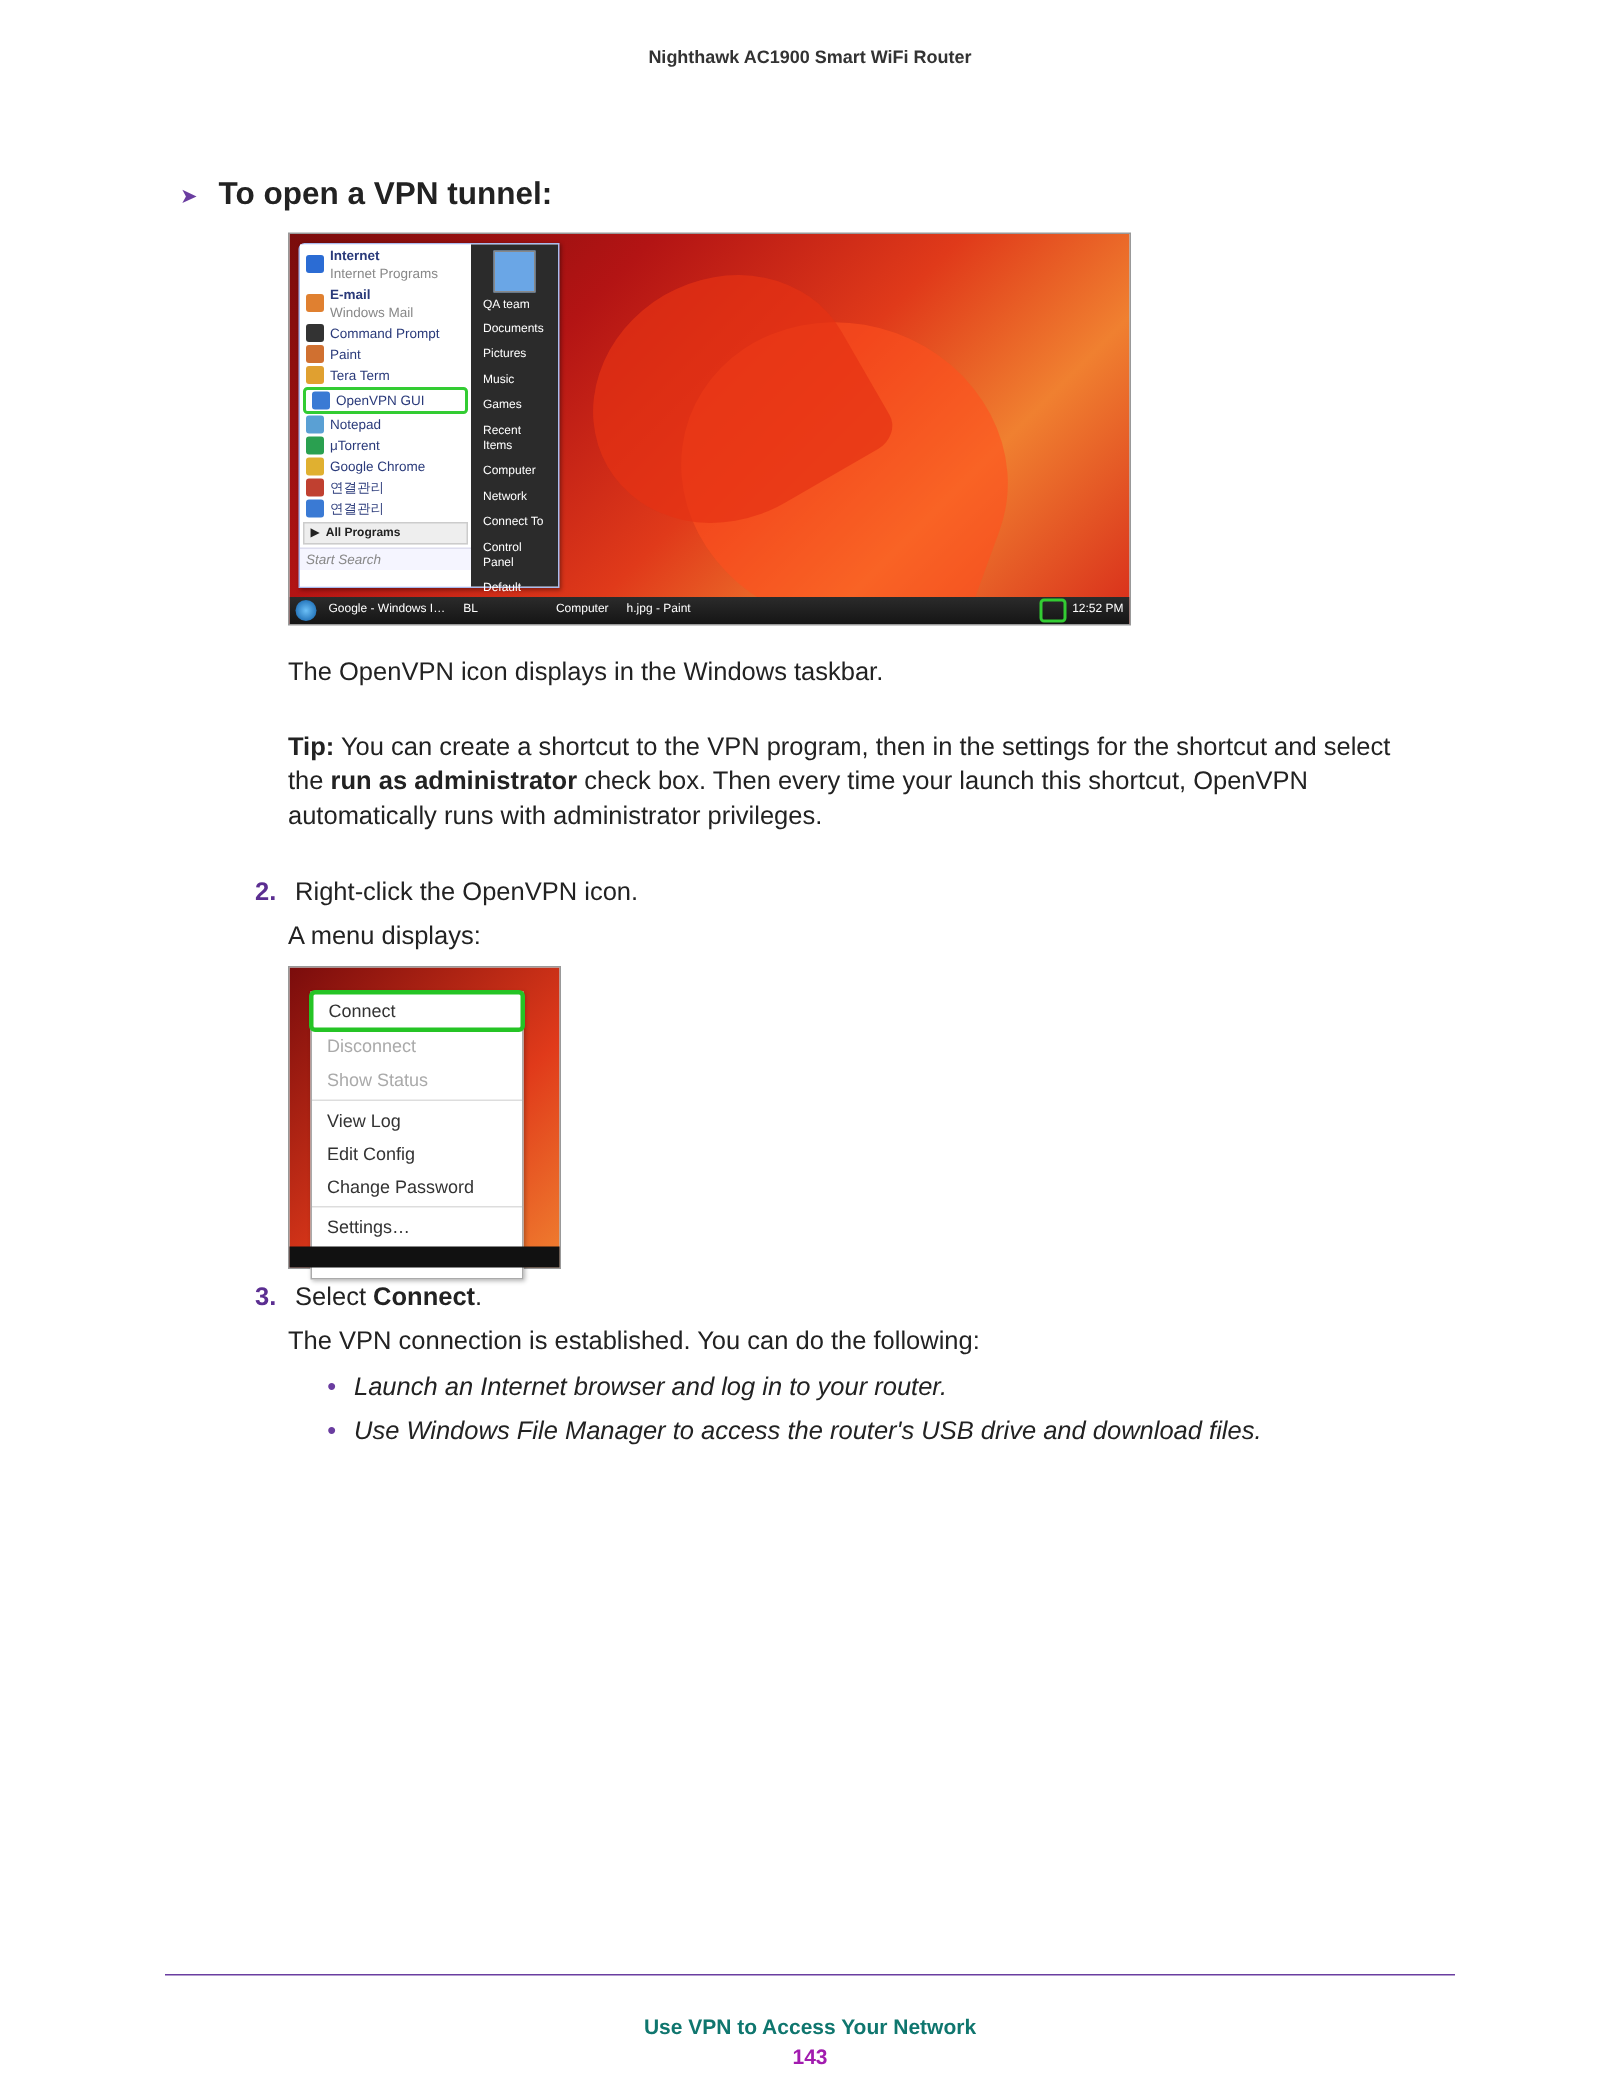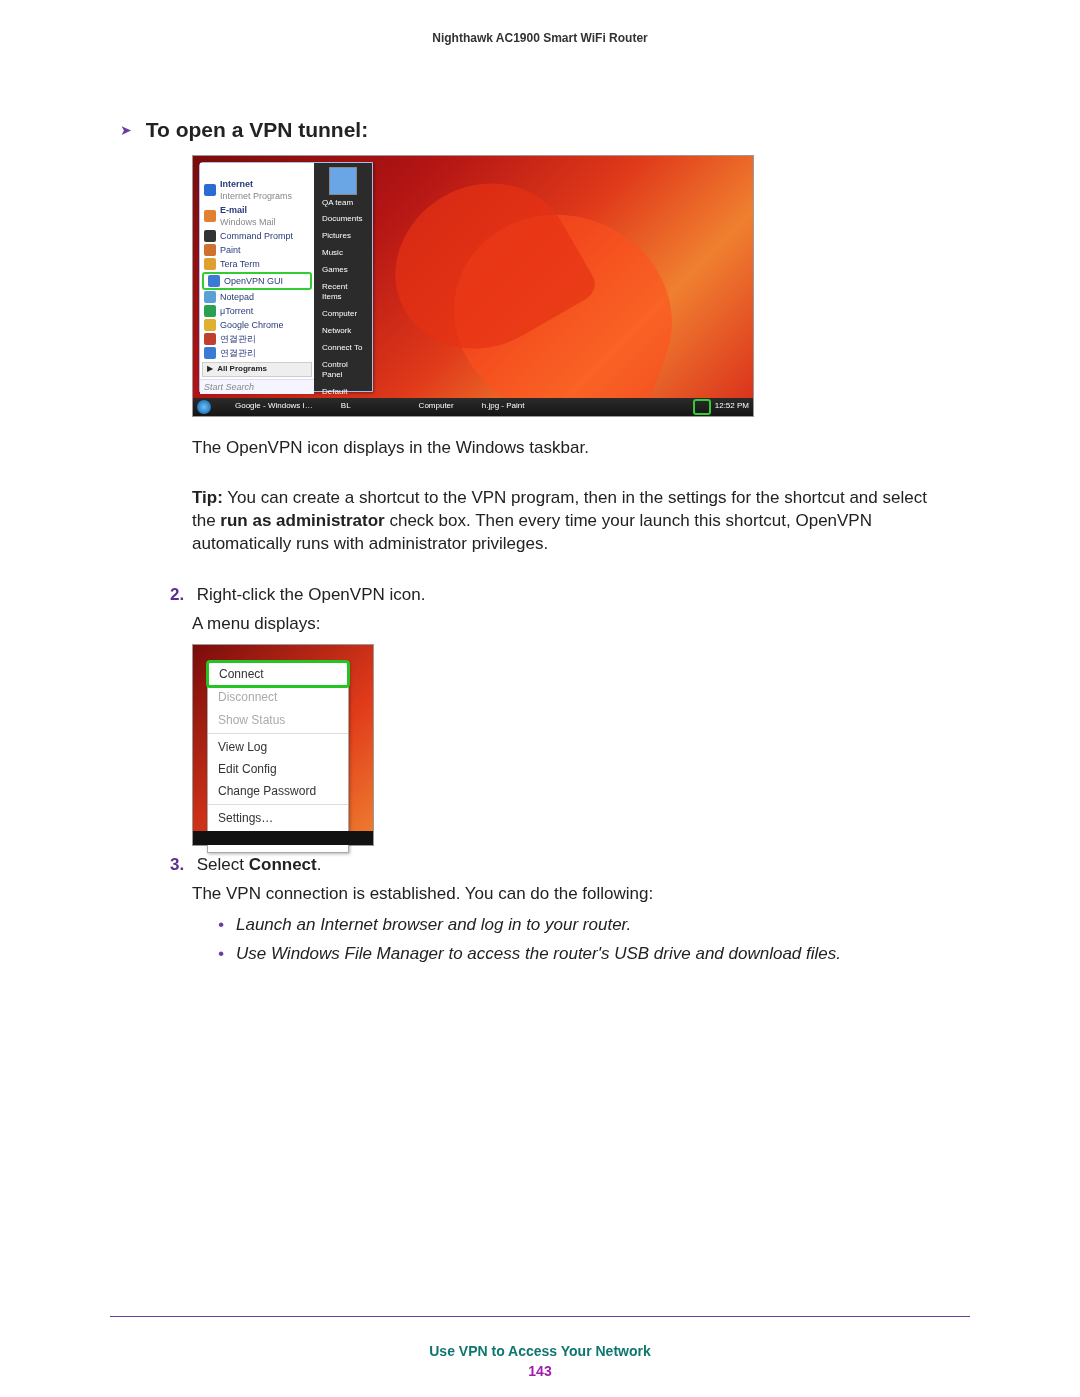--- a/index.html
+++ b/index.html
@@ -93,21 +93,21 @@
     padding: 32px 4px 4px 4px;
   }
   .sm-av {
     position:absolute; top:4px; left:50%; transform:translateX(-50%);
     width:26px;height:26px;border:1px solid #888;background:#6aa6e6;
   }
   .sm-left {
     position: absolute;
     left: 0; top: 0; bottom: 0; width: 114px;
     background: #fff;
-    padding-top: 14px;
+    padding-top: 0;
   }
   .sm-item {
     display: flex;
     align-items: center;
     padding: 1px 4px;
     color: #2a3a7a;
     white-space: nowrap;
     overflow: hidden;
   }
   .sm-item .ic {
@@ -121,21 +121,21 @@
     margin: 0 2px;
   }
   .sm-allp {
     background:#eee;border:1px solid #ccc;margin:2px;padding:1px 4px;
     display:flex;align-items:center;font-size:8px;
   }
   .taskbar {
     position: absolute; left:0; right:0; bottom:0; height: 18px;
     background: linear-gradient(#2b2b2b,#151515);
     display:flex;align-items:center;font-size:8px;color:#fff;
-    padding:0 4px;gap:20px;
+    padding:0 4px;gap:4px;
   }
   .tb-win{width:14px;height:14px;border-radius:50%;
     background:radial-gradient(circle,#6cc0f7,#0b5aa5);}
   .tb-seg{padding:0 4px;white-space:nowrap;overflow:hidden;}
   .tb-tray{margin-left:auto;display:flex;align-items:center;gap:4px;}
   .tb-tray-hl{border:2px solid #33cc33;border-radius:3px;width:14px;height:12px;}
 
   
   .petal { position:absolute; border-radius:50% 50% 10% 50%; background:rgba(255,80,30,.6); }
 

